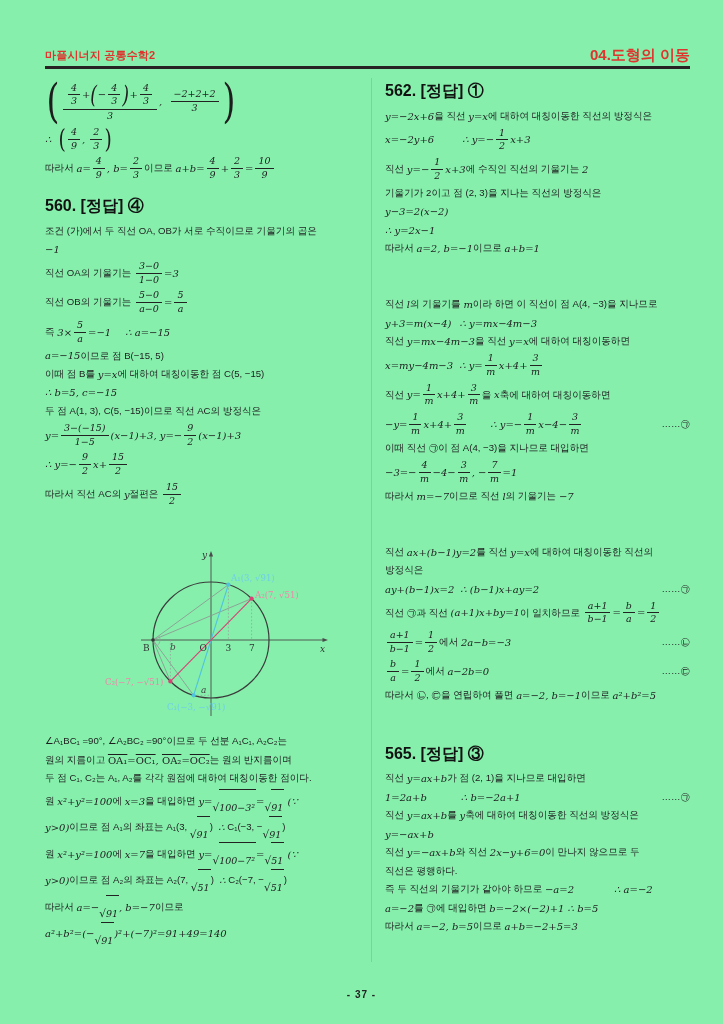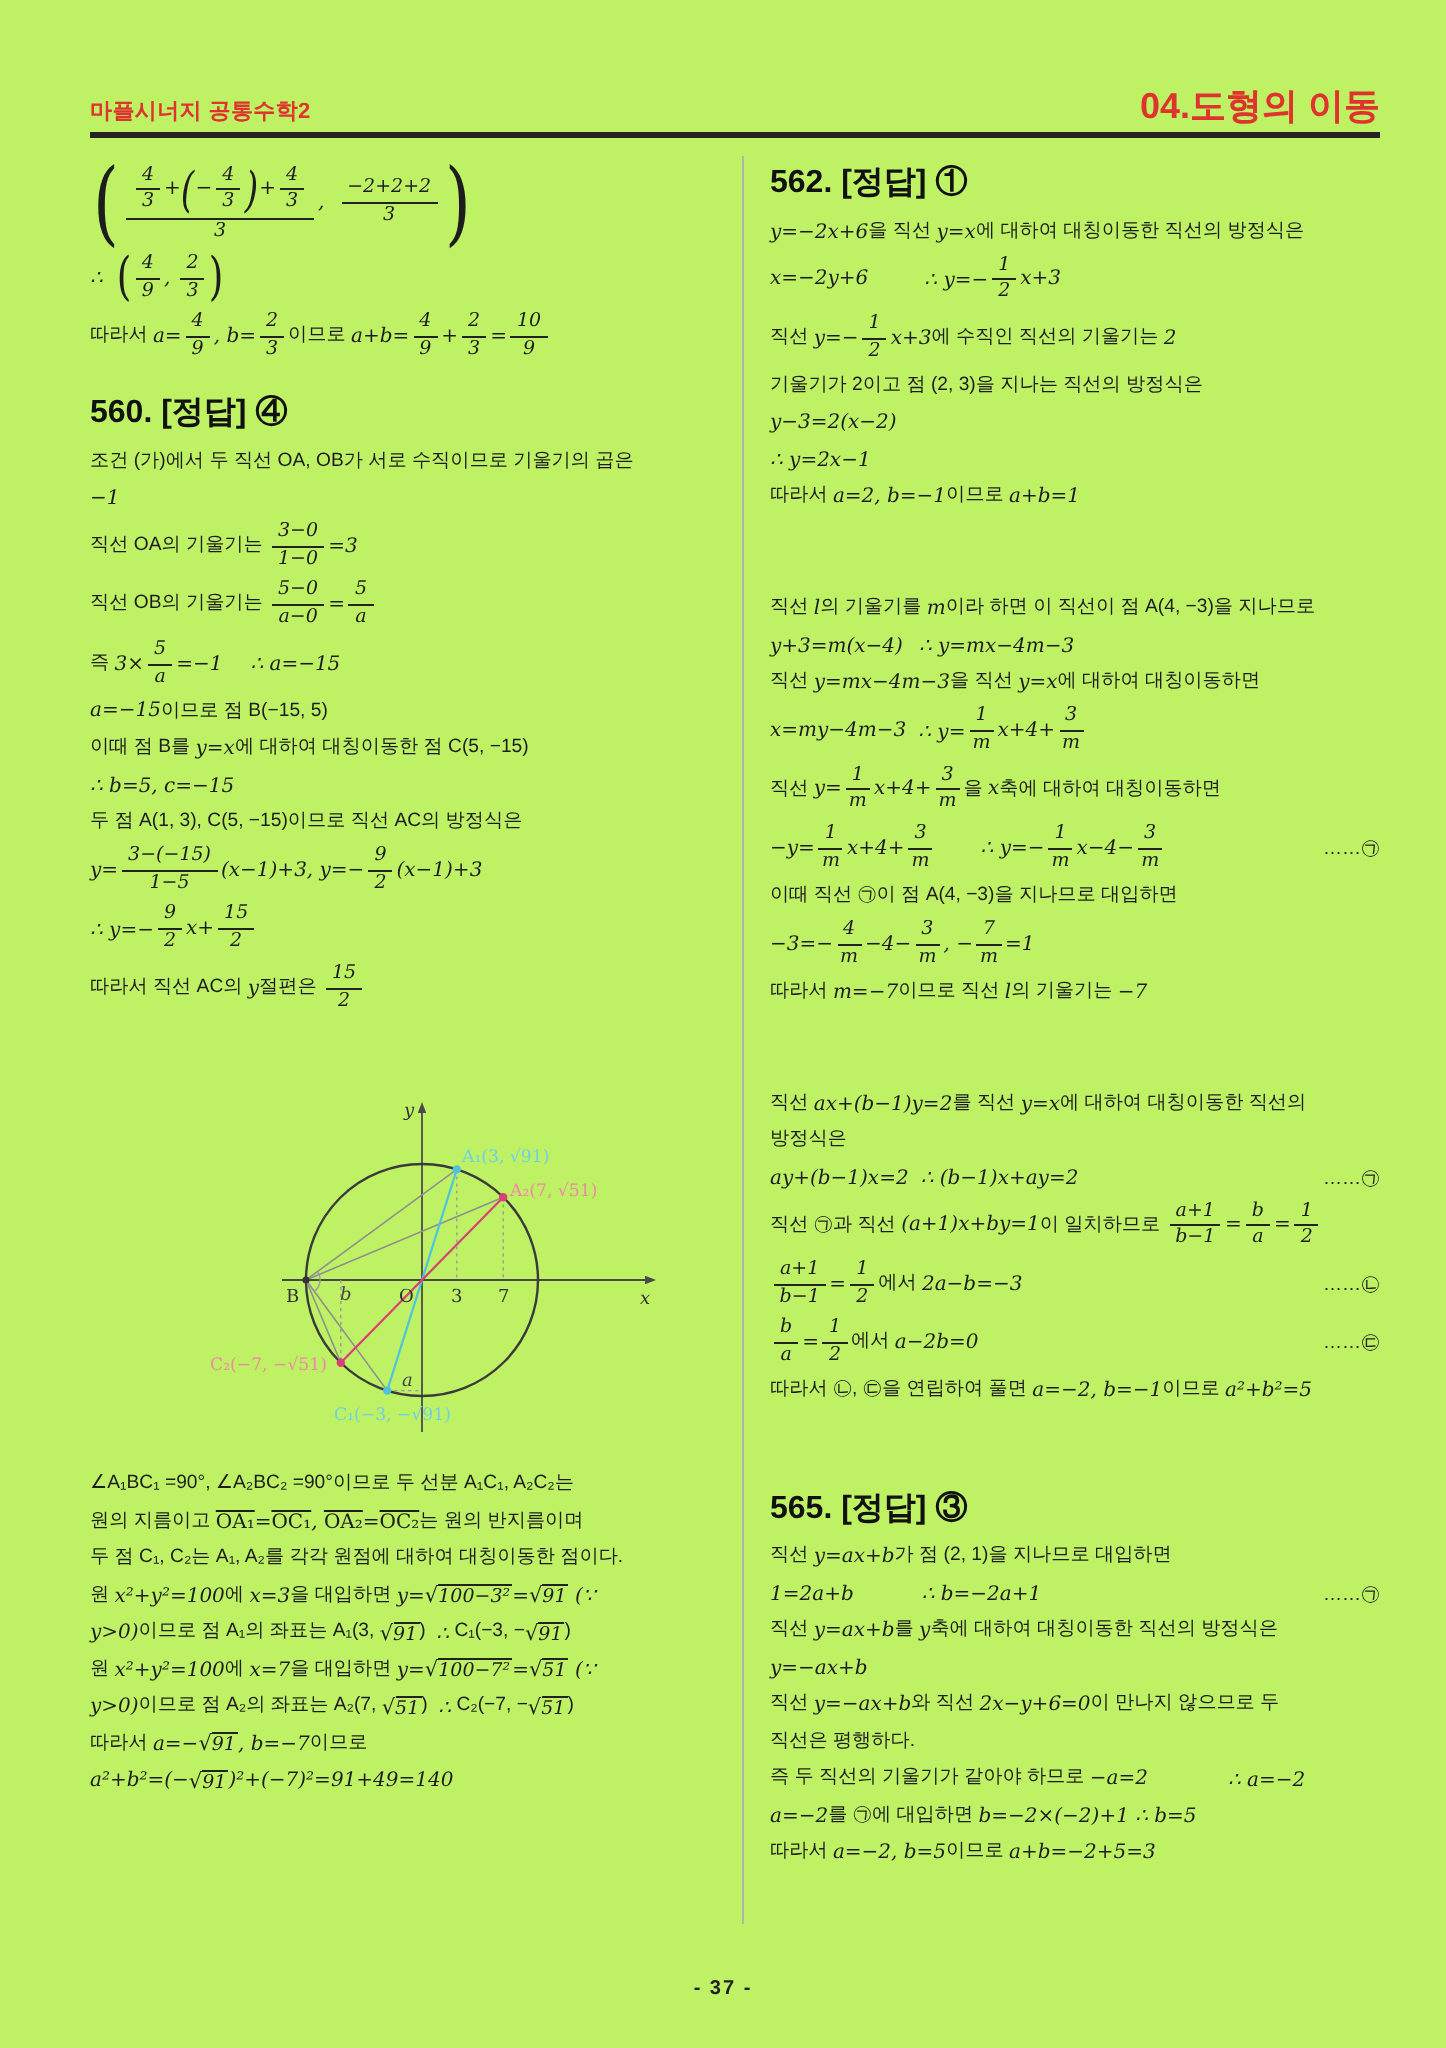--- a/index.html
+++ b/index.html
@@ -1,21 +1,21 @@
 <!DOCTYPE html>
 <html style="--accent: #df342e; --cyan: #4fc2e0; --cyanlabel: #6fcfe8; --pink: #d84076; --pinklabel: #ef87a8; --gray: #8f8f8f; --circle: #3b3b3b; --dotted: #9a9a9a;"><head>
 <meta charset="utf-8">
 <style>
   html,body{margin:0;padding:0;background:#e9e9e9;}
-  .page{width:723px;height:1024px;background:#bef264;position:relative;margin:0 auto;
+  .page{width:723px;height:1024px;background:#86efac;position:relative;margin:0 auto;
         font-family:"Liberation Sans",sans-serif;color:#1d1d1d;overflow:hidden;}
   
   .header{position:absolute;top:44px;left:45px;right:33px;height:22px;}
   .book{position:absolute;left:0;bottom:3px;color:var(--accent);font-weight:700;font-size:11px;letter-spacing:0.2px;}
-  .chapter{position:absolute;right:0;bottom:1px;color:var(--accent);font-weight:700;font-size:18px;}
+  .chapter{position:absolute;right:0;bottom:1px;color:var(--accent);font-weight:700;font-size:15px;}
   .hrule{position:absolute;top:66px;left:45px;right:33px;height:3px;background:#272324;}
   
   .content{position:absolute;top:78px;left:45px;right:33px;bottom:52px;display:flex;}
   .col{width:318px;}
   .col.right{flex:1;}
   .divider{width:1px;background:#b4b2b0;align-self:stretch;margin:0 13px 10px 8px;}
   
   .prob{margin-bottom:24px;}
   .prob.sp-sm{margin-bottom:14px;}
   .prob.sp-lg{margin-bottom:40px;}
@@ -23,21 +23,21 @@
   
   .mline{display:flex;align-items:center;margin:2.5px 0;min-height:16px;}
   .seg-t{font-size:9.6px;white-space:pre;line-height:1.55;}
   .seg-m{font-family:"DejaVu Serif",serif;font-style:italic;font-size:10px;white-space:pre;}
   .frac{display:inline-flex;flex-direction:column;align-items:center;margin:1px 2px;
         font-family:"DejaVu Serif",serif;font-style:italic;font-size:9.5px;line-height:1.15;}
   .fn{display:inline-flex;align-items:center;justify-content:center;border-bottom:1px solid #222;padding:0 3px 1px;}
   .fd{display:inline-flex;align-items:center;justify-content:center;padding-top:1px;}
   .sqrt{display:inline-flex;align-items:baseline;font-family:"DejaVu Serif",serif;white-space:pre;}
   .rs{font-style:normal;font-size:10.5px;}
-  .rb{font-style:italic;font-size:9.5px;border-top:1px solid #222;padding:0 1px 0 0;}
+  .rb{font-style:italic;font-size:9.5px;border-top:1px solid #222;padding:12px 1px 0 0;}
   .ovl{font-family:"DejaVu Serif",serif;font-size:10px;text-decoration:overline;white-space:pre;}
   .bigp{font-family:"DejaVu Serif",serif;font-weight:400;line-height:0.85;transform:scaleX(0.72);margin:0 -1px;}
   .note{margin-left:auto;font-size:9.5px;white-space:pre;color:#222;}
   .gapseg{display:inline-block;height:1px;}
   
   .figwrap{margin:4px 0 10px 38px;}
   .fig-serif{font-family:"DejaVu Serif",serif;}
   
   .footer{position:absolute;bottom:24px;left:0;right:0;text-align:center;
           font-size:10px;font-weight:700;color:#222;letter-spacing:1px;}

